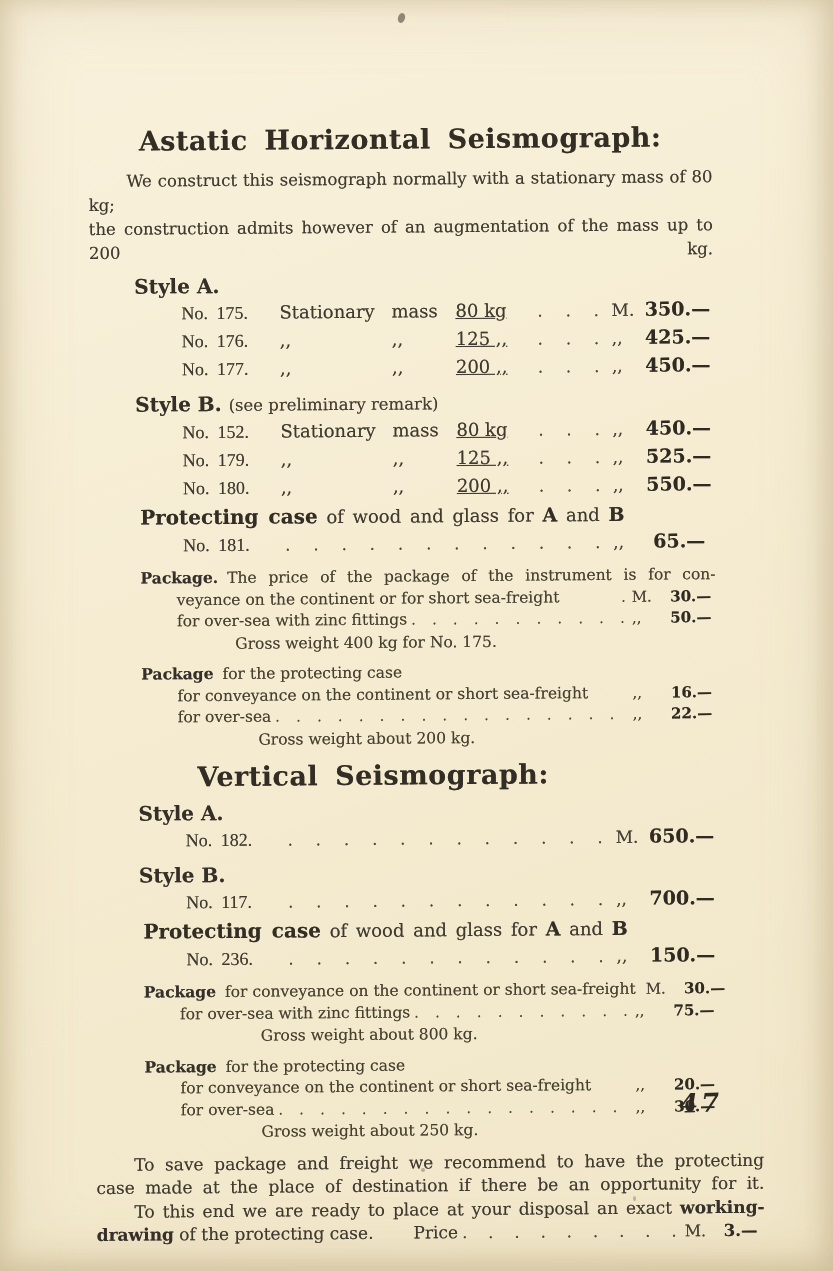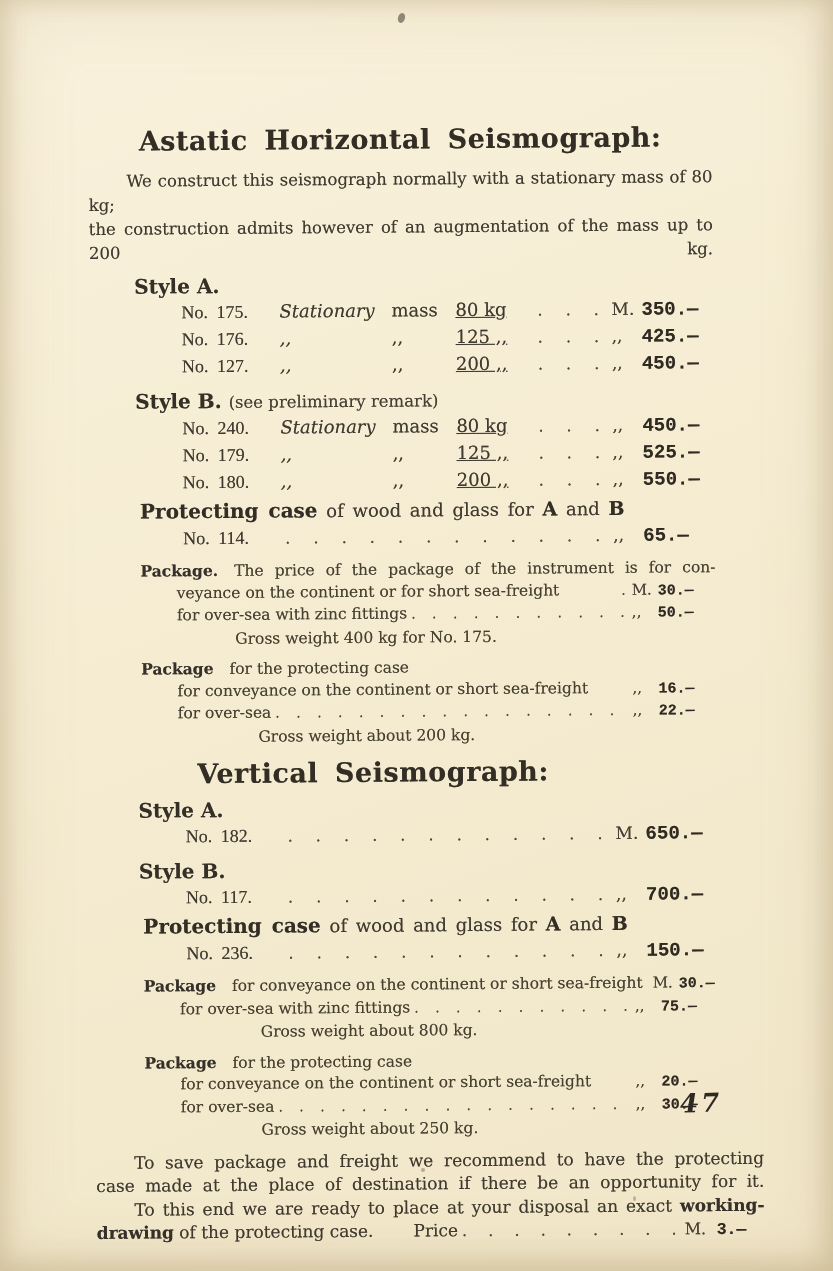--- a/index.html
+++ b/index.html
@@ -27,34 +27,34 @@
   }
   .sec-title.shift{transform:translateX(-32px);}
   .intro{margin-top:13px;font-size:16.5px;line-height:24px;}
   .tline{text-align:justify;text-align-last:justify;}
   .tline.indent{text-indent:38px;}
   .style-label{margin-top:9px;margin-left:45px;font-size:20px;font-weight:bold;color:#353027;line-height:25px;}
   .style-label .note{font-weight:normal;font-size:16.5px;color:#443e33;}
   .item-row{margin-left:92px;display:flex;align-items:baseline;font-size:18px;line-height:26px;}
   .item-row .no{flex:none;width:98px;word-spacing:4px;font-family:Liberation Serif, serif;}
   .desc{flex:none;display:flex;}
-  .desc .d1{width:112px;font-style:italic;}
+  .desc .d1{width:112px;}
   .desc .d2{width:64px;}
   .desc .d3{min-width:78px;text-decoration:underline;}
   .leader{
     flex:1 1 0;overflow:hidden;white-space:nowrap;text-align:right;
     word-spacing:18px;color:#4c4538;margin:0 6px 0 4px;font-size:16px;
   }
   .cur{flex:none;width:30px;font-size:17px;color:#453f34;}
-  .price{flex:none;width:72px;text-align:left;font-weight:bold;font-size:19px;color:#2f2a22;font-family:Liberation Mono, monospace;}
+  .price{flex:none;width:72px;text-align:center;font-weight:bold;font-size:19px;color:#2f2a22;}
   .case-line{margin-top:2px;margin-left:49px;font-size:18px;line-height:26px;word-spacing:3px;}
   .case-line .cl-label{font-weight:bold;font-size:20px;color:#332e25;}
   .case-line .cl-bold{font-weight:bold;font-size:19px;color:#332e25;}
   .pkg{margin-top:8px;font-size:15.5px;line-height:21.5px;color:#45402f;}
-  .pkg .pkg-label{font-weight:bold;color:#35302a;margin-right:16px;}
+  .pkg .pkg-label{font-weight:bold;color:#35302a;margin-right:9px;}
   .pkg-first{margin-left:49px;}
   .pkg-first.just{text-align:justify;text-align-last:justify;}
   .pkg-row{margin-left:85px;margin-right:-8px;display:flex;align-items:baseline;}
   .pkg-row.lbl{margin-left:49px;}
   .pkg-row .ptext{flex:none;}
   .pkg-row .leader{word-spacing:12px;font-size:14px;}
   .pkg-row .cur{width:26px;font-size:15px;}
   .pkg-row .price{width:66px;font-size:15px;}
   .pkg-gross{text-align:center;padding-right:76px;margin-top:1px;}
   .vgap{height:10px;}
@@ -112,38 +112,38 @@
       <span class="desc">
         <span class="d1">,,</span>
         <span class="d2">,,</span>
         <span class="d3">125 ,,</span>
       </span>
       <span class="leader">. . . . . . . . . . . . . . . . . . . .</span>
       <span class="cur">,,</span>
       <span class="price">425.—</span>
     </div>
     <div class="item-row">
-      <span class="no">No. 127.</span>
+      <span class="no">No. 177.</span>
       <span class="desc">
         <span class="d1">,,</span>
         <span class="d2">,,</span>
         <span class="d3">200 ,,</span>
       </span>
       <span class="leader">. . . . . . . . . . . . . . . . . . . .</span>
       <span class="cur">,,</span>
       <span class="price">450.—</span>
     </div>
 
     <div class="style-label">
       <span>Style B.</span>
       <span class="note">(see preliminary remark)</span>
     </div>
 
     <div class="item-row">
-      <span class="no">No. 240.</span>
+      <span class="no">No. 152.</span>
       <span class="desc">
         <span class="d1">Stationary</span>
         <span class="d2">mass</span>
         <span class="d3">80 kg</span>
       </span>
       <span class="leader">. . . . . . . . . . . . . . . . . . . .</span>
       <span class="cur">,,</span>
       <span class="price">450.—</span>
     </div>
     <div class="item-row">
@@ -171,21 +171,21 @@
 
     <div class="case-line">
       <span class="cl-label">Protecting case</span>
       <span>of wood and glass for</span>
       <span class="cl-bold">A</span>
       <span>and</span>
       <span class="cl-bold">B</span>
     </div>
 
     <div class="item-row">
-      <span class="no">No. 114.</span>
+      <span class="no">No. 181.</span>
       <span class="leader">. . . . . . . . . . . . . . . . . . . . . . . .</span>
       <span class="cur">,,</span>
       <span class="price">65.—</span>
     </div>
 
     <div class="pkg">
       <div class="pkg-first just">
         <span class="pkg-label">Package.</span><span>The price of the package of the instrument is for con-</span>
       </div>
       <div class="pkg-row">

